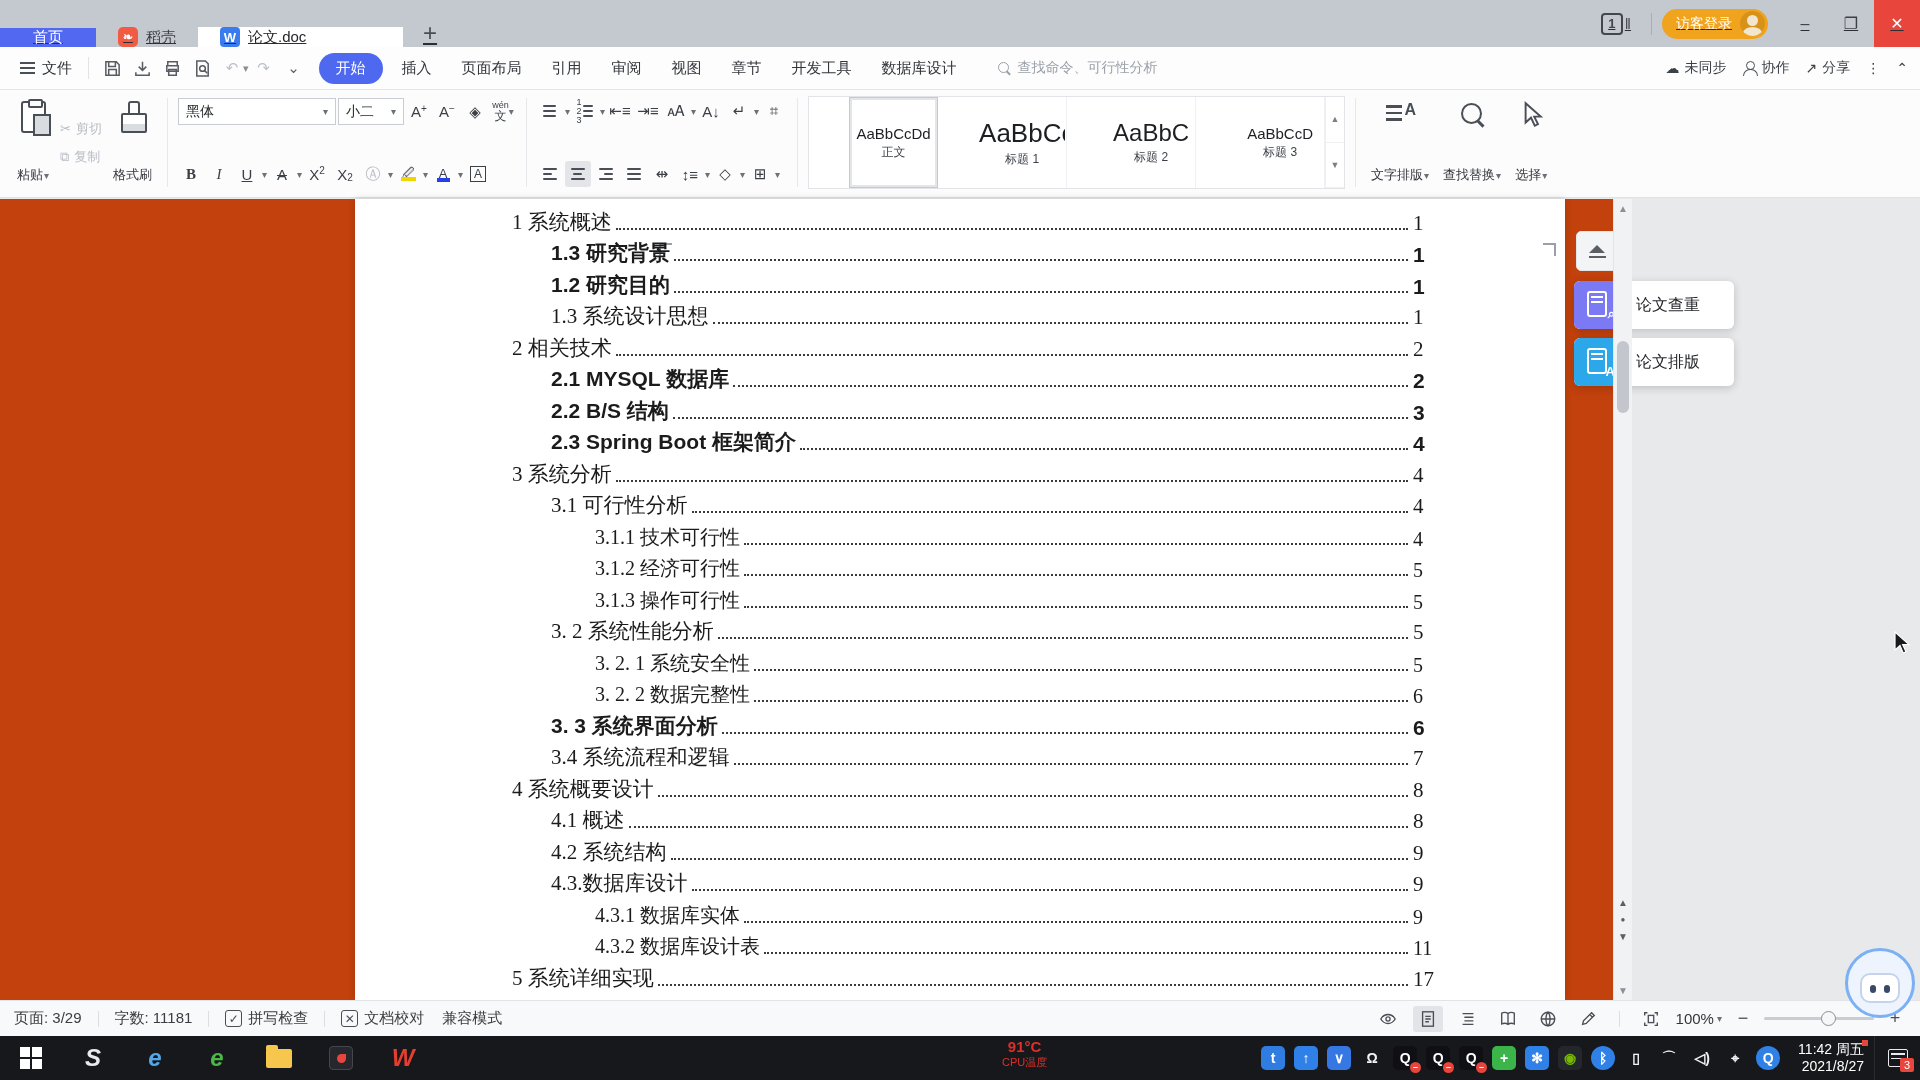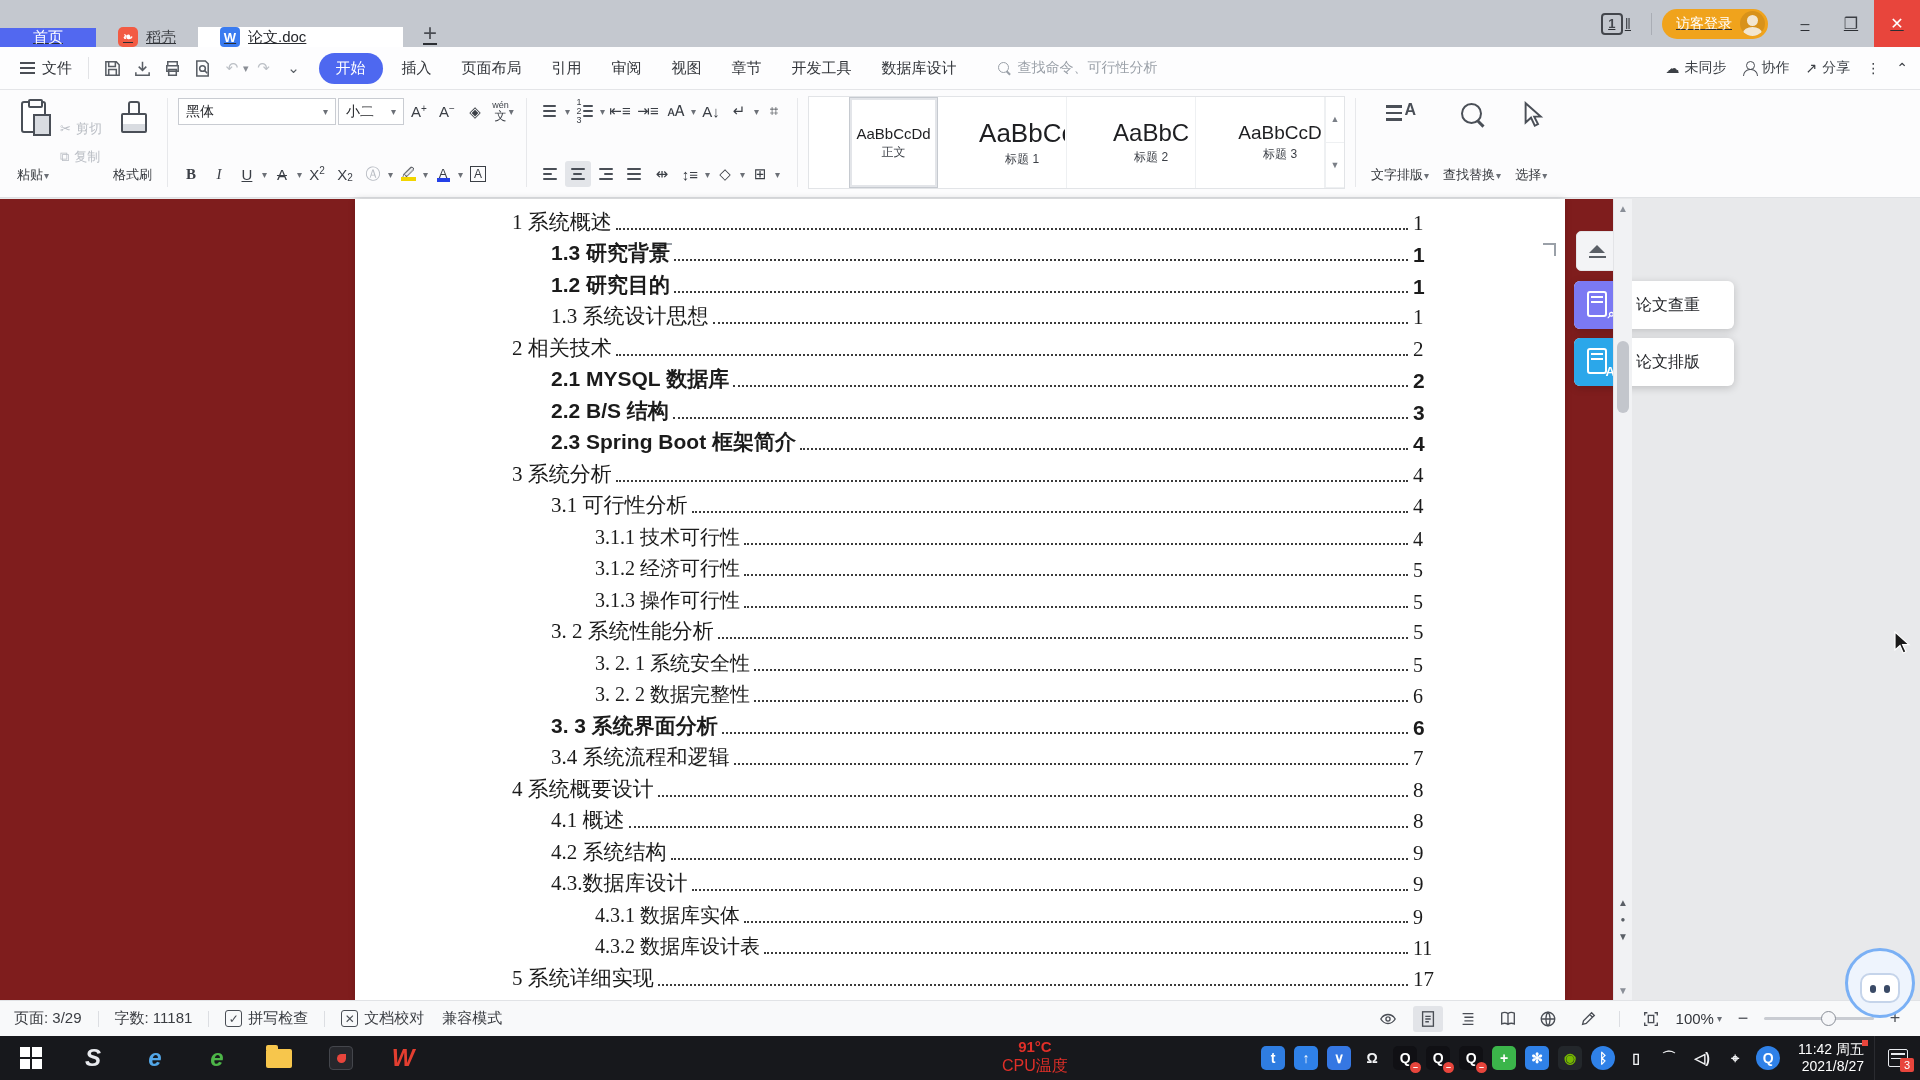--- a/index.html
+++ b/index.html
@@ -75,34 +75,34 @@
   .hl-bar { display:inline-block; width:15px; height:4px; background:#f2d500; margin-top:-2px; }
   .fc-bar { display:inline-block; width:13px; height:4px; background:#2440e8; margin-top:-2px; }
   .stackb { display:flex; flex-direction:column; align-items:center; line-height:1; }
   .boxa { border:1.5px solid #3b3f46; padding:0 3px; font-size:12px; }
   .lines { display:inline-flex; flex-direction:column; gap:3px; }
   .lines i { display:block; height:2px; background:#4a4f57; border-radius:1px; }
   .stylegal { display:flex; align-items:stretch; border:1px solid #e2e4e7; background:#fff; margin:0 2px; }
   .stile { width:89px; display:flex; flex-direction:column; align-items:center; justify-content:center; border-right:1px solid #eef0f2; padding:3px 2px;margin-left:40px; }
   .stile.sel { box-shadow:inset 0 0 0 2px #e3e5e9; border:1px solid #c6cad0; }
   .sprev { color:#1e1f22; white-space:nowrap; overflow:hidden; max-width:86px; }
-  .p0 { font-size:15px; } .p1 { font-size:26px; } .p2 { font-size:24px; } .p3 { font-size:19px; }
+  .p0 { font-size:15px; } .p1 { font-size:26px; } .p2 { font-size:24px; } .p3 { font-size:15px; }
   .slab { font-size:12px; color:#3b3f46; margin-top:2px; }
   .galscroll { display:flex; flex-direction:column; border-left:1px solid #eef0f2; }
   .galscroll div { flex:1; width:18px; display:flex; align-items:center; justify-content:center; font-size:9px; color:#7a7f87; border-bottom:1px solid #eef0f2; }
   .ic-findmag { position:relative; width:26px; height:28px; }
   .ic-findmag::before { content:""; position:absolute; left:2px; top:2px; width:17px; height:17px; border:2.5px solid #4a4f57; border-radius:50%; }
   .ic-findmag::after { content:""; position:absolute; width:9px; height:2.5px; background:#4a4f57; transform:rotate(45deg); left:17px; top:21px; }
   .ic-selarrow { width:26px; height:28px; }
   .ic-textlay { position:relative; width:28px; height:28px; font-size:0; }
   .ic-textlay i { display:block; height:2.5px; background:#4a4f57; margin:4px 0; width:16px; }
   .ic-textlay::after { content:"A"; position:absolute; right:-2px; top:0; font-size:16px; color:#4a4f57; font-weight:bold; }
 
   
-  .workspace { position:absolute; top:199px; left:0; width:1632px; height:801px; background:#7f1d1d; }
+  .workspace { position:absolute; top:199px; left:0; width:1632px; height:801px; background:#c2410c; }
   .page { position:absolute; left:355px; top:0; width:1210px; height:100%; background:#fff; box-shadow:0 0 7px rgba(0,0,0,.16); }
   .cmark { position:absolute; width:13px; height:13px; }
   .cmark.l { left:304px; top:44px; border-left:2px solid #9aa0a8; border-top:2px solid #9aa0a8; }
   .cmark.r { left:1188px; top:44px; border-right:2px solid #9aa0a8; border-top:2px solid #9aa0a8; }
   #toc-list { position:absolute; left:157px; top:5px; width:925px; font-family:"Liberation Serif",serif; color:#1b1b1b; }
   .trow { display:flex; align-items:flex-end; height:31.5px; font-size:21px; }
   .t1 { padding-left:39px; }
   .t2 { padding-left:83px; font-size:20px; }
   .tb { font-family:"Liberation Sans",sans-serif; font-weight:600; }
   .dots { flex:1; border-bottom:2px dotted #3a3a3a; margin:0 3px 6px 4px; }
@@ -154,21 +154,21 @@
   .task-ic { width:62px; height:100%; display:flex; align-items:center; justify-content:center; }
   .tglyph { font-size:24px; font-weight:bold; font-style:italic; }
   .winlogo { display:grid; grid-template-columns:10px 10px; grid-template-rows:10px 10px; gap:2px; }
   .winlogo i { background:#fff; }
   .folder { width:26px; height:19px; background:#f7c64c; border-radius:2px; position:relative; }
   .folder::before { content:""; position:absolute; left:0; top:-4px; width:12px; height:5px; background:#f7c64c; border-radius:2px 2px 0 0; }
   .darkapp { width:24px; height:24px; background:#26272c; border:1px solid #44464c; border-radius:4px; position:relative; }
   .darkapp::after { content:""; position:absolute; left:7px; top:7px; width:9px; height:9px; background:#e8453c; border-radius:50% 0 50% 50%; }
   .temp-overlay { position:absolute; left:1002px; top:1038px; z-index:80; text-align:center; line-height:1.2; }
   .temp-v { color:#e02f28; font-size:15px; font-weight:bold; }
-  .temp-l { color:#e02f28; font-size:16px; }
+  .temp-l { color:#e02f28; font-size:11px; }
   #tray-icons { margin-left:auto; display:flex; align-items:center; gap:9px; padding-right:8px; }
   .tray-ic { width:24px; height:24px; border-radius:5px; display:flex; align-items:center; justify-content:center; font-size:14px; font-weight:bold; position:relative; }
   .tray-ic.round { border-radius:50%; }
   .tbadge { position:absolute; right:-4px; bottom:-3px; width:11px; height:11px; border-radius:50%; background:#e8453c; color:#fff; font-size:9px; line-height:11px; text-align:center; font-weight:bold; }
   .clock { text-align:right; font-size:14px; line-height:17px; padding:0 10px; position:relative; }
   .alert-dot { position:absolute; right:6px; top:-1px; width:6px; height:6px; background:#e8453c; }
   .notif { width:46px; height:100%; display:flex; align-items:center; justify-content:center; position:relative; border-left:1px solid #2a2b30; }
   .notif-ic { width:20px; height:18px; border:1.6px solid #e8eaee; border-radius:2px; position:relative; }
   .notif-ic i { display:block; height:1.5px; background:#e8eaee; margin:3px 2px 0; }
   .notif-badge { position:absolute; right:6px; bottom:8px; min-width:14px; height:14px; background:#e8453c; color:#fff; font-size:11px; line-height:14px; text-align:center; border-radius:2px; padding:0 2px; }

